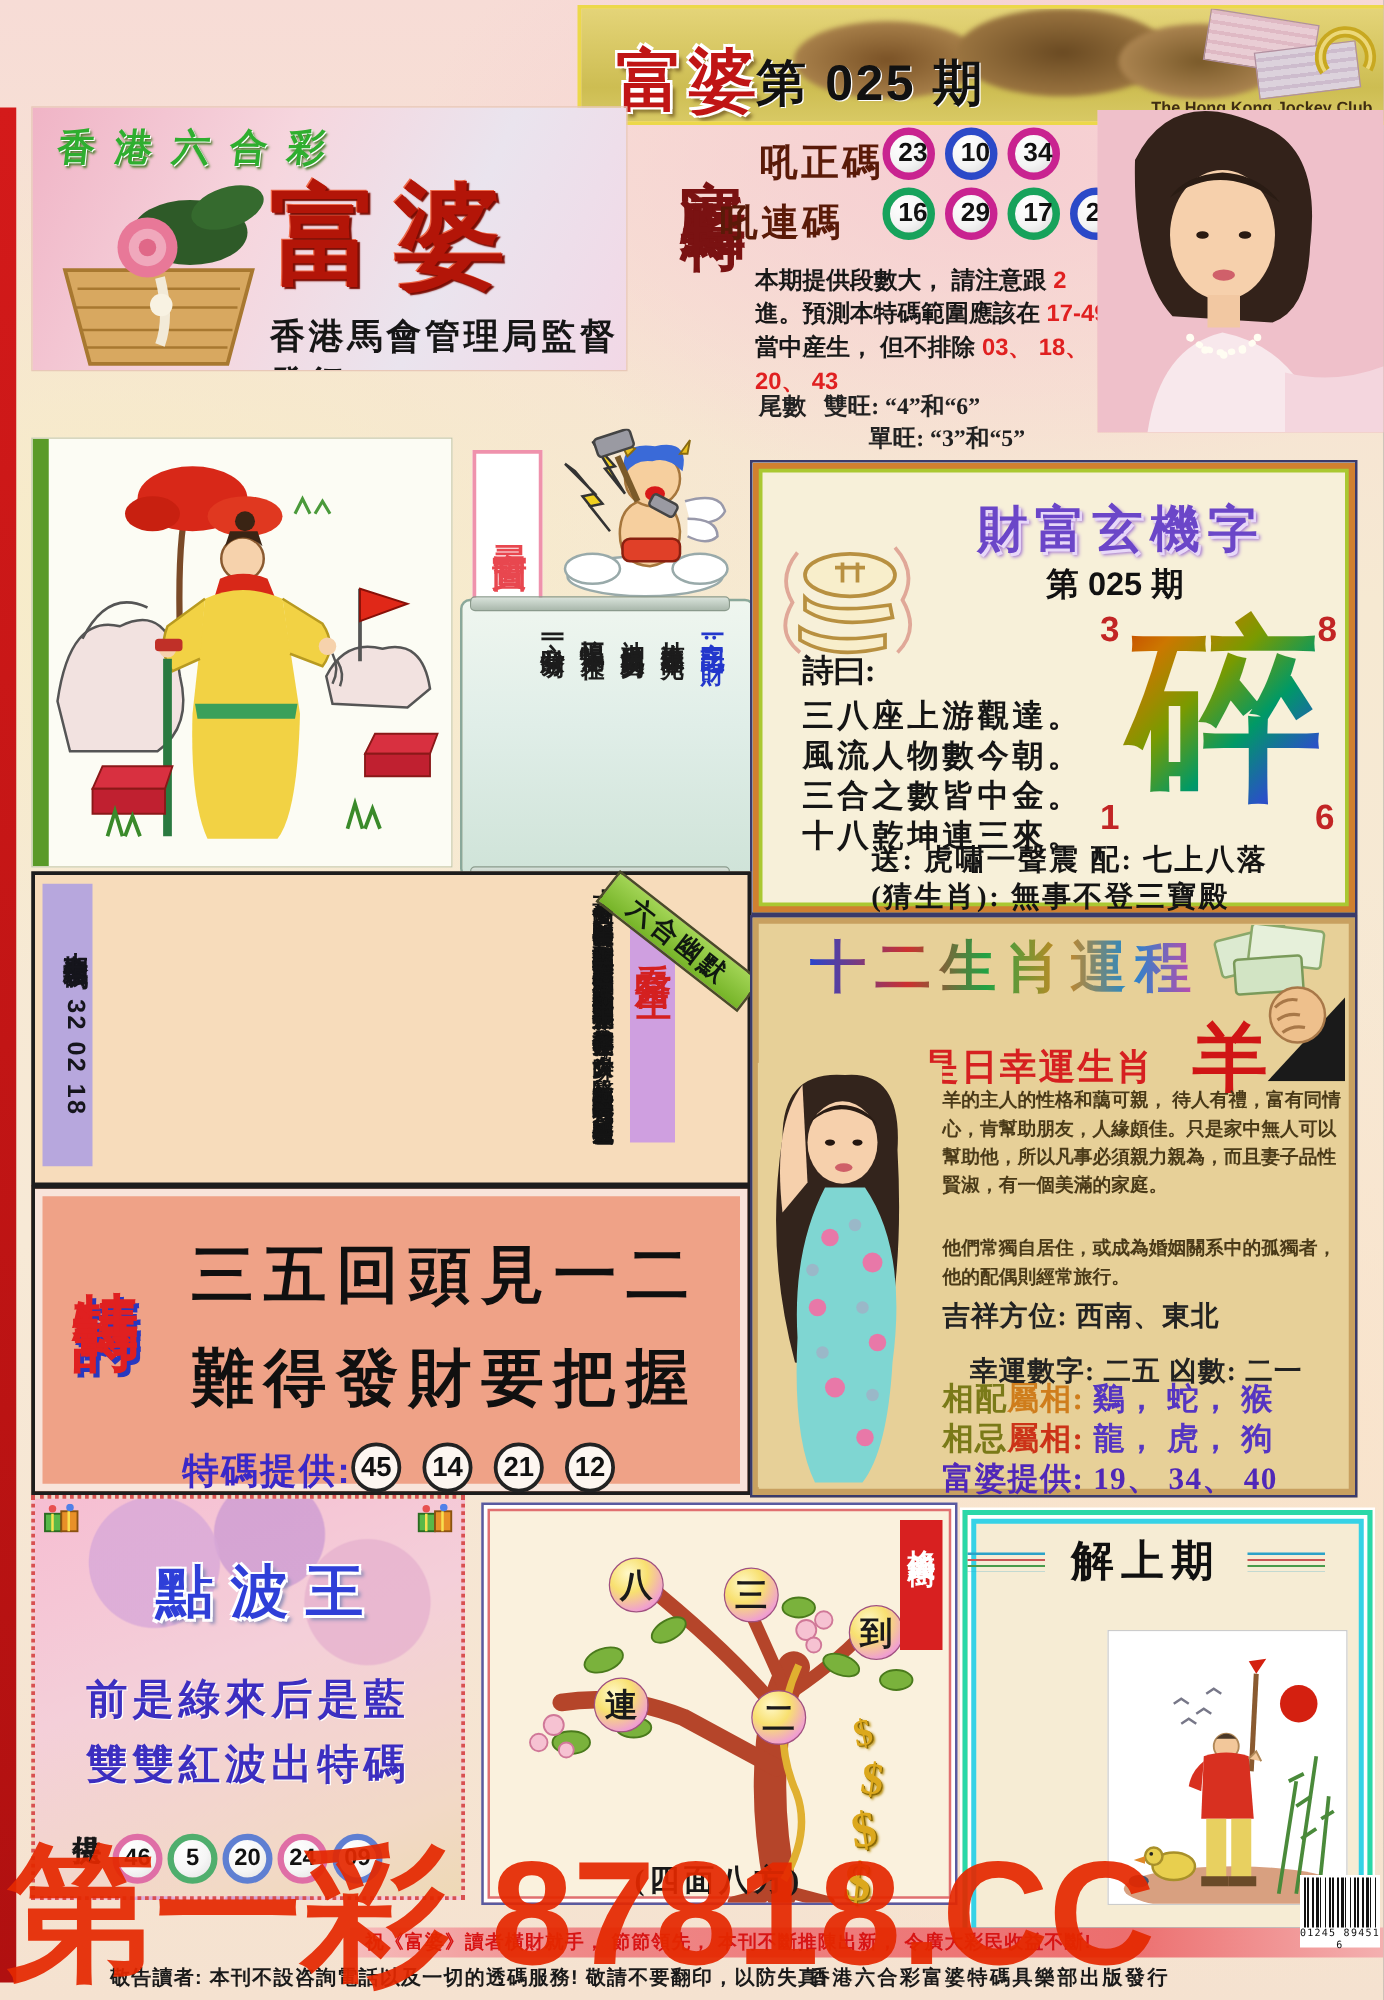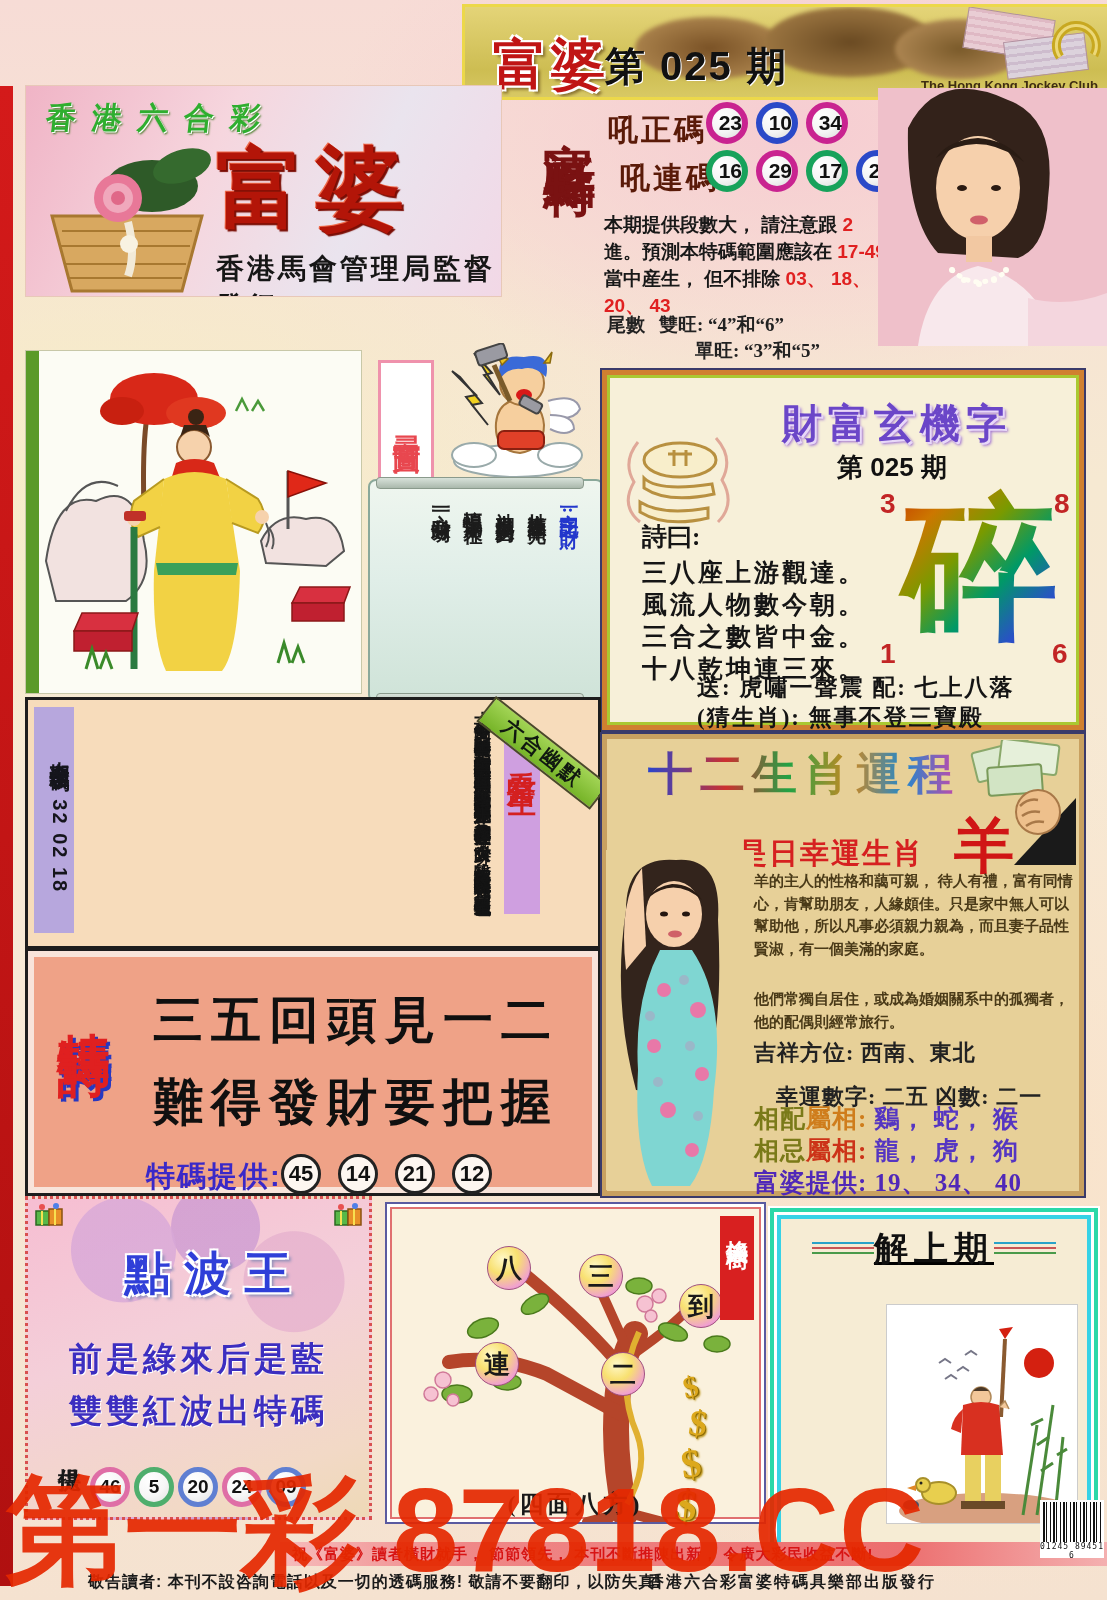--- a/index.html
+++ b/index.html
@@ -100,21 +100,21 @@
   
   .tree{left:385px;top:1202px;width:377px;height:318px;background:#faf1dd;border:2px solid #5a5aa0;box-shadow:inset 0 0 0 3px #ffffff, inset 0 0 0 5px #e07070;}
   .tree-label{right:10px;top:12px;width:34px;height:104px;background:#d82020;display:flex;justify-content:center;padding-top:6px;box-sizing:border-box;}
   .tree-label span{color:#fff;font-size:22px;font-weight:900;letter-spacing:4px;font-family:"Liberation Serif",serif;}
   .tree-ball{width:44px;height:44px;border-radius:50%;display:flex;align-items:center;justify-content:center;font-size:26px;font-weight:900;color:#1a1a1a;font-family:"Liberation Serif",serif;
     background:radial-gradient(circle at 35% 28%, #fff8c8 0%, #f8e070 38%, #f0a0d0 75%, #d868b8 100%);border:1px solid #a05080;box-sizing:border-box;}
   .dollar{font-weight:900;color:#dca81c;text-shadow:1px 1px 0 #8a6a08,2px 2px 2px #b89010;font-family:"Liberation Serif",serif;}
   .tree-caption{left:0;bottom:2px;width:100%;text-align:center;font-size:24px;font-weight:900;color:#181818;letter-spacing:4px;font-family:"Liberation Serif",serif;}
   
   .jie{left:770px;top:1208px;width:320px;height:337px;background:#f6ecd4;border:4px solid #2ad8a8;box-shadow:0 0 0 2px #fff, inset 0 0 0 3px #fff, inset 0 0 0 7px #36d2e6;}
-  .jie-title-row{left:0;top:14px;width:100%;display:flex;align-items:center;justify-content:center;gap:0;text-decoration:underline;}
+  .jie-title-row{left:0;top:14px;width:100%;display:flex;align-items:center;gap:21px;}
   .jie-title{font-size:34px;font-weight:900;color:#101010;letter-spacing:6px;font-family:"Liberation Serif",serif;}
   .wave{width:62px;height:15px;background:repeating-linear-gradient(180deg,#2aa2c8 0 2px,rgba(0,0,0,0) 2px 5px,#c85555 5px 7px,rgba(0,0,0,0) 7px 10px,#4a9a4a 10px 12px,rgba(0,0,0,0) 12px 15px);}
   .jie-illu{left:112px;top:92px;width:190px;height:218px;background:#ffffff;border:1px solid #cccccc;}
   
   .watermark{left:6px;top:1452px;width:1100px;font-size:118px;font-weight:900;color:#e52800;opacity:.92;letter-spacing:0px;white-space:nowrap;z-index:60;font-family:"Liberation Sans",sans-serif;}
   .congrats{left:280px;top:1542px;width:827px;height:24px;background:linear-gradient(90deg,#f6bcbc,#ef8888 22%,#ec6e6e 75%,#f4b0b0);z-index:30;
     font-size:15px;font-weight:800;color:#d81414;line-height:24px;padding-left:12px;box-sizing:border-box;letter-spacing:1px;}
   .notice{left:88px;top:1572px;font-size:16px;font-weight:800;color:#1a1a1a;letter-spacing:1px;}
   .pub2{left:648px;top:1572px;font-size:16px;font-weight:800;color:#1a1a1a;letter-spacing:2px;}
   .barcode{left:1040px;top:1500px;width:64px;height:58px;background:#fff;z-index:45;}
@@ -168,21 +168,21 @@
   <div class="abs ball" style="left: 706px; top: 102px; border-color: rgb(201, 35, 144);">
       <span>23</span>
     </div>
   <div class="abs ball" style="left: 756px; top: 102px; border-color: rgb(43, 73, 200);">
       <span>10</span>
     </div>
   <div class="abs ball" style="left: 806px; top: 102px; border-color: rgb(201, 35, 144);">
       <span>34</span>
     </div>
 
-  <div class="abs row-label" style="left:620px;top:158px;">吼連碼</div>
+  <div class="abs row-label" style="left:576px;top:158px;">吼連碼</div>
   <div class="abs ball" style="left: 706px; top: 150px; border-color: rgb(23, 162, 91);">
       <span>16</span>
     </div>
   <div class="abs ball" style="left: 756px; top: 150px; border-color: rgb(201, 35, 144);">
       <span>29</span>
     </div>
   <div class="abs ball" style="left: 806px; top: 150px; border-color: rgb(23, 162, 91);">
       <span>17</span>
     </div>
   <div class="abs ball" style="left: 856px; top: 150px; border-color: rgb(43, 73, 200);">

